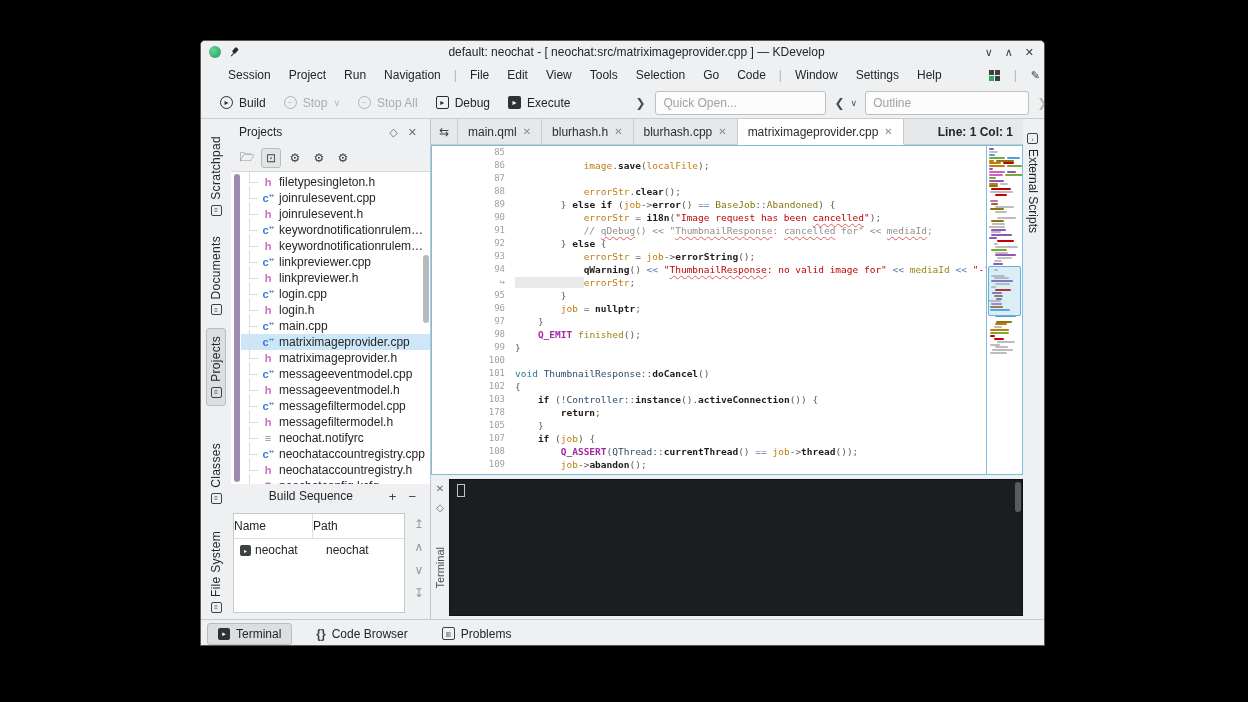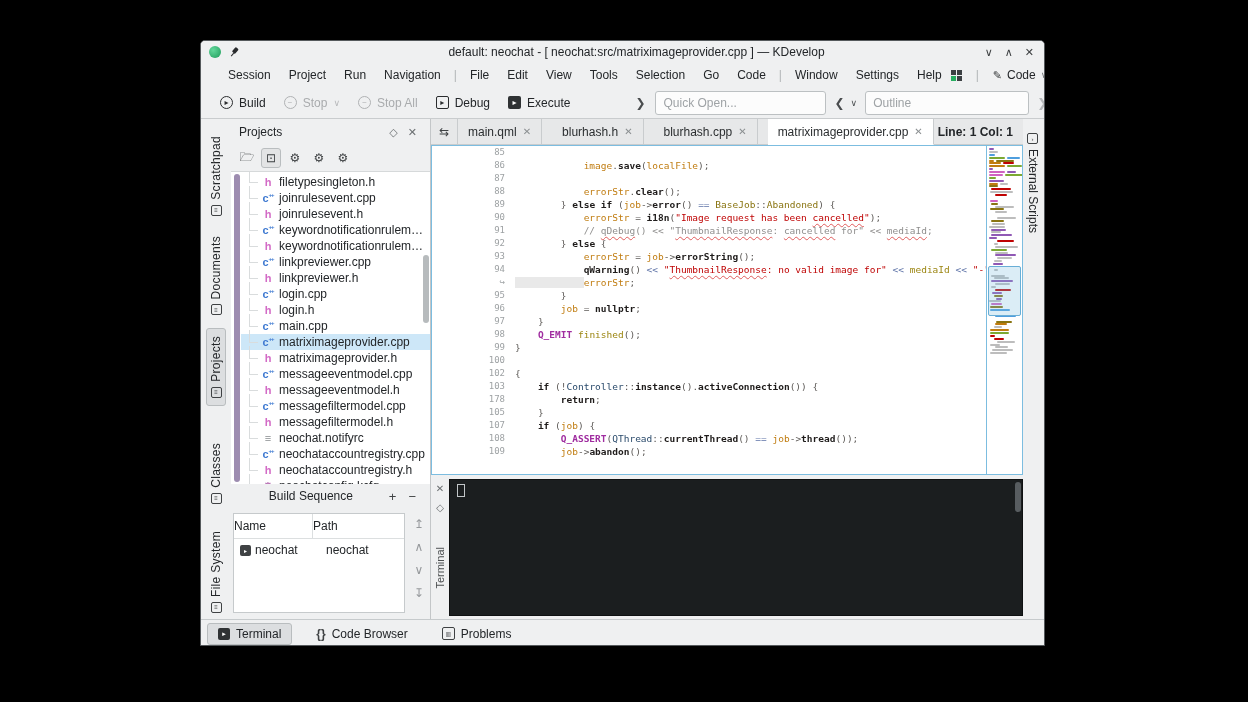--- a/index.html
+++ b/index.html
@@ -13,21 +13,21 @@
   .tb-left{display:flex;align-items:center;gap:8px;padding-left:8px;width:120px;}
   .appicon{width:12px;height:12px;border-radius:50%;background:radial-gradient(circle at 35% 35%, #62d79b, #1e9b5a);display:inline-block;}
   .pinicon{width:10px;height:10px;position:relative;display:inline-block;transform:rotate(40deg);}
   .pinicon::before{content:"";position:absolute;left:3px;top:0;width:4px;height:6px;background:#2a2c2e;border-radius:1px;}
   .pinicon::after{content:"";position:absolute;left:4.5px;top:6px;width:1px;height:4px;background:#2a2c2e;}
   .tb-title{flex:1;text-align:center;font-size:12px;color:#232629;white-space:nowrap;overflow:hidden;}
   .tb-btns{display:flex;align-items:center;gap:12px;padding-right:10px;color:#3a3d3f;font-size:11px;width:90px;justify-content:flex-end;}
   .tb-btns span{cursor:default;line-height:1;}
 
   
-  .menubar{position:absolute;left:0;top:22px;width:100%;height:24px;display:flex;align-items:center;font-size:12px;color:#232629;}
+  .menubar{position:absolute;left:0;top:22px;width:100%;height:24px;display:flex;align-items:center;font-size:12px;color:#232629;gap:38px;}
   .mb-items{display:flex;align-items:center;padding-left:18px;flex:1;}
   .mitem{padding:3px 9px;border-radius:3px;}
   .msep{color:#b2b5b7;padding:0 4px;}
   .mb-right{display:flex;align-items:center;gap:10px;padding-right:10px;}
   .gridicon{display:inline-grid;grid-template-columns:5px 5px;grid-template-rows:5px 5px;gap:1px;}
   .gridicon i{background:#3c4043;}
   .gridicon i.g{background:#27ae60;}
   .ws-btn{display:flex;align-items:center;gap:5px;color:#232629;}
   .pencil{font-size:11px;color:#3a3d3f;}
   .chev{font-size:9px;color:#6a6e71;}
@@ -385,21 +385,21 @@
             <span>∧</span>
             <span>∨</span>
             <span>↧</span>
           </div>
         </div>
       </div>
 
       <div class="editorcol">
         <div class="tabbar">
           <span class="tab-docbtn">⇆</span>
-          <span id="etabs" style="display:flex;gap:10px;">
+          <span id="etabs" style="display:flex;">
               <span class="etab">
                 <span>main.qml</span>
                 <span class="x">✕</span>
               </span>
               <span class="etab">
                 <span>blurhash.h</span>
                 <span class="x">✕</span>
               </span>
               <span class="etab">
                 <span>blurhash.cpp</span>
@@ -424,20 +424,21 @@
               <div class="crow"><span class="lnum">92</span><span class="ltext"><span class="c-pl">        </span><span class="c-op">} </span><span class="c-kw">else</span><span class="c-op"> {</span></span></div>
               <div class="crow"><span class="lnum">93</span><span class="ltext"><span class="c-pl">            </span><span class="c-var">errorStr</span><span class="c-op"> = </span><span class="c-var">job</span><span class="c-op">-&gt;</span><span class="c-fn">errorString</span><span class="c-op">();</span></span></div>
               <div class="crow"><span class="lnum">94</span><span class="ltext"><span class="c-pl">            </span><span class="c-fn">qWarning</span><span class="c-op">() </span><span class="c-op2">&lt;&lt; </span><span class="c-str">"</span><span class="c-str c-sp">ThumbnailResponse</span><span class="c-str">: no valid image for"</span><span class="c-pl"> </span><span class="c-op2">&lt;&lt; </span><span class="c-var2">mediaId</span><span class="c-pl"> </span><span class="c-op2">&lt;&lt; </span><span class="c-str">"-"</span><span class="c-pl"> </span><span class="c-op2">&lt;&lt;</span></span></div>
               <div class="crow"><span class="lnum">↪</span><span class="ltext"><span class="c-wrapbg">            </span><span class="c-var">errorStr</span><span class="c-op">;</span></span></div>
               <div class="crow"><span class="lnum">95</span><span class="ltext"><span class="c-pl">        </span><span class="c-op">}</span></span></div>
               <div class="crow"><span class="lnum">96</span><span class="ltext"><span class="c-pl">        </span><span class="c-var">job</span><span class="c-op"> = </span><span class="c-kw">nullptr</span><span class="c-op">;</span></span></div>
               <div class="crow"><span class="lnum">97</span><span class="ltext"><span class="c-pl">    </span><span class="c-op">}</span></span></div>
               <div class="crow"><span class="lnum">98</span><span class="ltext"><span class="c-pl">    </span><span class="c-mac">Q_EMIT</span><span class="c-pl"> </span><span class="c-var2">finished</span><span class="c-op">();</span></span></div>
               <div class="crow"><span class="lnum">99</span><span class="ltext"><span class="c-op">}</span></span></div>
               <div class="crow"><span class="lnum">100</span><span class="ltext"></span></div>
+              <div class="crow"><span class="lnum">101</span><span class="ltext"><span class="c-typ">void</span><span class="c-pl"> </span><span class="c-cls">ThumbnailResponse</span><span class="c-op">::</span><span class="c-fn">doCancel</span><span class="c-op">()</span></span></div>
               <div class="crow"><span class="lnum">102</span><span class="ltext"><span class="c-op">{</span></span></div>
               <div class="crow"><span class="lnum">103</span><span class="ltext"><span class="c-pl">    </span><span class="c-kw">if</span><span class="c-op"> (!</span><span class="c-cls">Controller</span><span class="c-op">::</span><span class="c-fn">instance</span><span class="c-op">().</span><span class="c-fn">activeConnection</span><span class="c-op">()) {</span></span></div>
               <div class="crow"><span class="lnum">178</span><span class="ltext"><span class="c-pl">        </span><span class="c-kw">return</span><span class="c-op">;</span></span></div>
               <div class="crow"><span class="lnum">105</span><span class="ltext"><span class="c-pl">    </span><span class="c-op">}</span></span></div>
               <div class="crow"><span class="lnum">107</span><span class="ltext"><span class="c-pl">    </span><span class="c-kw">if</span><span class="c-op"> (</span><span class="c-var">job</span><span class="c-op">) {</span></span></div>
               <div class="crow"><span class="lnum">108</span><span class="ltext"><span class="c-pl">        </span><span class="c-mac">Q_ASSERT</span><span class="c-op">(</span><span class="c-cls">QThread</span><span class="c-op">::</span><span class="c-fn">currentThread</span><span class="c-op">() </span><span class="c-op2">==</span><span class="c-pl"> </span><span class="c-var">job</span><span class="c-op">-&gt;</span><span class="c-fn">thread</span><span class="c-op">());</span></span></div>
               <div class="crow"><span class="lnum">109</span><span class="ltext"><span class="c-pl">        </span><span class="c-var">job</span><span class="c-op">-&gt;</span><span class="c-fn">abandon</span><span class="c-op">();</span></span></div>
             </div>
           <div class="minimap">
             <div class="mm-inner" id="mm-inner">

